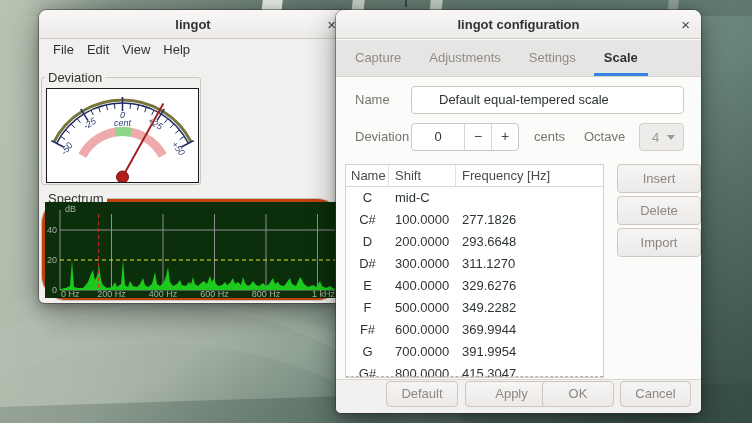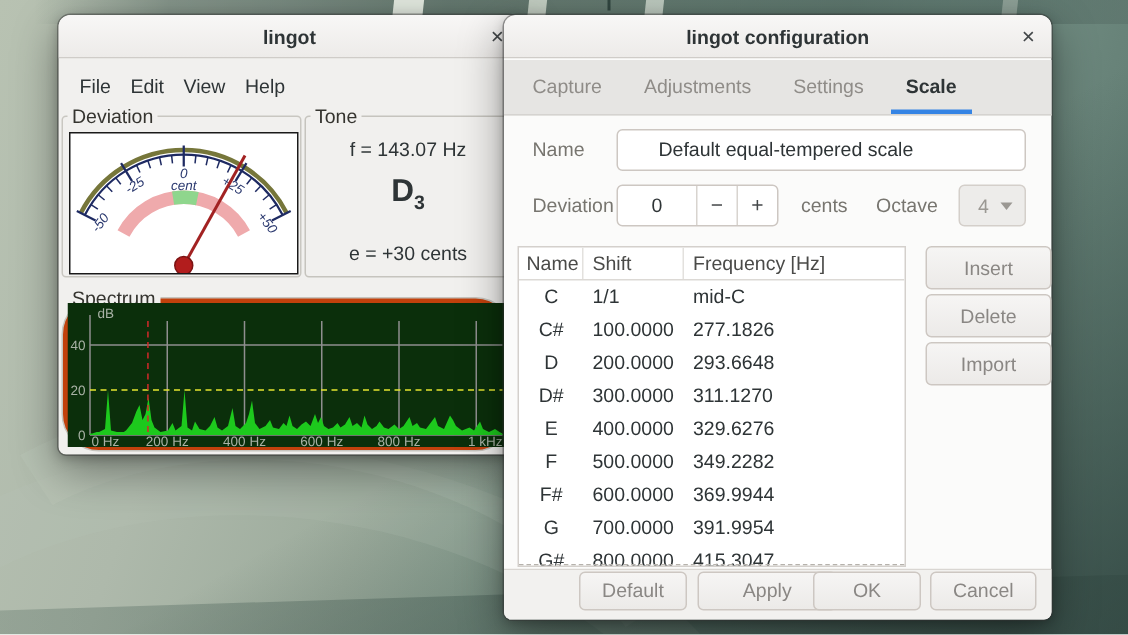--- a/index.html
+++ b/index.html
@@ -33,21 +33,21 @@
   .titlebar { position:absolute; left:0; top:0; right:0; height:29px;
     background:linear-gradient(#f8f7f6,#edebe9);
     border-bottom:1px solid #cfccc8; border-radius:8px 8px 0 0;
     display:flex; align-items:center; justify-content:center; }
   .title { font-size:13px; font-weight:bold; color:#2e3436; }
   .closebtn { position:absolute; right:11px; top:0; height:29px; display:flex; align-items:center;
     font-size:15px; color:#44484a; cursor:default; }
 
   
   #win-main { left:39px; top:10px; width:308px; height:293px; background:#f1f0ee; }
-  .menubar { position:absolute; left:0; top:30px; right:0; height:27px; display:flex; align-items:flex-end; padding-left:13px; gap:11px; }
+  .menubar { position:absolute; left:0; top:30px; right:0; height:27px; display:flex; align-items:flex-start; padding-left:13px; gap:11px; }
   .menu-item { font-size:13px; color:#2e3436; padding:2px 1px; }
 
   .frame { position:absolute; border:1px solid #c6c4be; border-radius:3px; }
   .frame-label { position:absolute; top:-8px; left:3px; background:#f1f0ee; padding:0 3px; font-size:13px; color:#35342f; line-height:15px; }
   #frame-deviation { left:2px; top:67px; width:160px; height:108px; border-color:#c9c7c1; }
   #gauge-box { position:absolute; left:4px; top:10px; width:153px; height:95px; background:#fff; border:1px solid #1a1a1a; }
   #gauge-box svg { display:block; }
 
   #frame-tone { left:164px; top:67px; width:138px; height:108px; }
   .tone-line { position:absolute; width:100%; text-align:center; font-size:13px; color:#2e3436; }
@@ -171,26 +171,20 @@
           <text x="75.5" y="27" fill="#2c3a70" font-size="9" font-style="italic" text-anchor="middle" dominant-baseline="middle" transform="rotate(0 75.5 27)">0</text>
           <text x="107.89491101238883" y="35.136309810046285" fill="#2c3a70" font-size="9" font-style="italic" text-anchor="middle" dominant-baseline="middle" transform="rotate(31.5 107.89491101238883 35.136309810046285)">+25</text>
           <text x="130.7424044996788" y="59.8525890161481" fill="#2c3a70" font-size="9" font-style="italic" text-anchor="middle" dominant-baseline="middle" transform="rotate(52 130.7424044996788 59.8525890161481)">+50</text>
           <text x="75.5" y="35" fill="#2c3a70" font-size="9" font-style="italic" text-anchor="middle" dominant-baseline="middle">cent</text>
           <line x1="75.5" y1="88" x2="116.3521719555732" y2="14.603133265020915" stroke="#a22222" stroke-width="2"></line>
           <circle cx="75.5" cy="88" r="6" fill="#b21d1d" stroke="#7d1414" stroke-width="1"></circle>
         </svg>
       </div>
   </div>
 
-  <div class="frame" id="frame-tone">
-    <span class="frame-label">Tone</span>
-    <div class="tone-line" id="tone-f">f = 143.07 Hz</div>
-    <div class="tone-line" id="tone-note"><span>D</span><sub>3</sub></div>
-    <div class="tone-line" id="tone-e">e = +30 cents</div>
-  </div>
 
   <div class="frame" id="frame-spectrum">
     <span class="frame-label">Spectrum</span>
     <div id="spec-plot"><svg viewBox="0 0 293 96" width="293" height="96">
           <rect x="0" y="0" width="293" height="96" fill="#0b2f0b"></rect>
           <line x1="66.5" y1="12" x2="66.5" y2="88" stroke="#8f8f8f" stroke-width="1"></line>
           <line x1="118" y1="12" x2="118" y2="88" stroke="#8f8f8f" stroke-width="1"></line>
           <line x1="169.5" y1="12" x2="169.5" y2="88" stroke="#8f8f8f" stroke-width="1"></line>
           <line x1="221" y1="12" x2="221" y2="88" stroke="#8f8f8f" stroke-width="1"></line>
           <line x1="272.5" y1="12" x2="272.5" y2="88" stroke="#8f8f8f" stroke-width="1"></line>
@@ -244,21 +238,20 @@
 
   <div id="scale-table">
     <div class="thead" id="table-head">
         <div class="th c-name">Name</div>
         <div class="th c-shift">Shift</div>
         <div class="th c-freq">Frequency [Hz]</div>
       </div>
     <div id="table-body">
         <div class="tr">
           <div class="td c-name">C</div>
-          <div class="td c-shift">1/1</div>
           <div class="td c-freq">mid-C</div>
         </div>
         <div class="tr">
           <div class="td c-name">C#</div>
           <div class="td c-shift">100.0000</div>
           <div class="td c-freq">277.1826</div>
         </div>
         <div class="tr">
           <div class="td c-name">D</div>
           <div class="td c-shift">200.0000</div>

